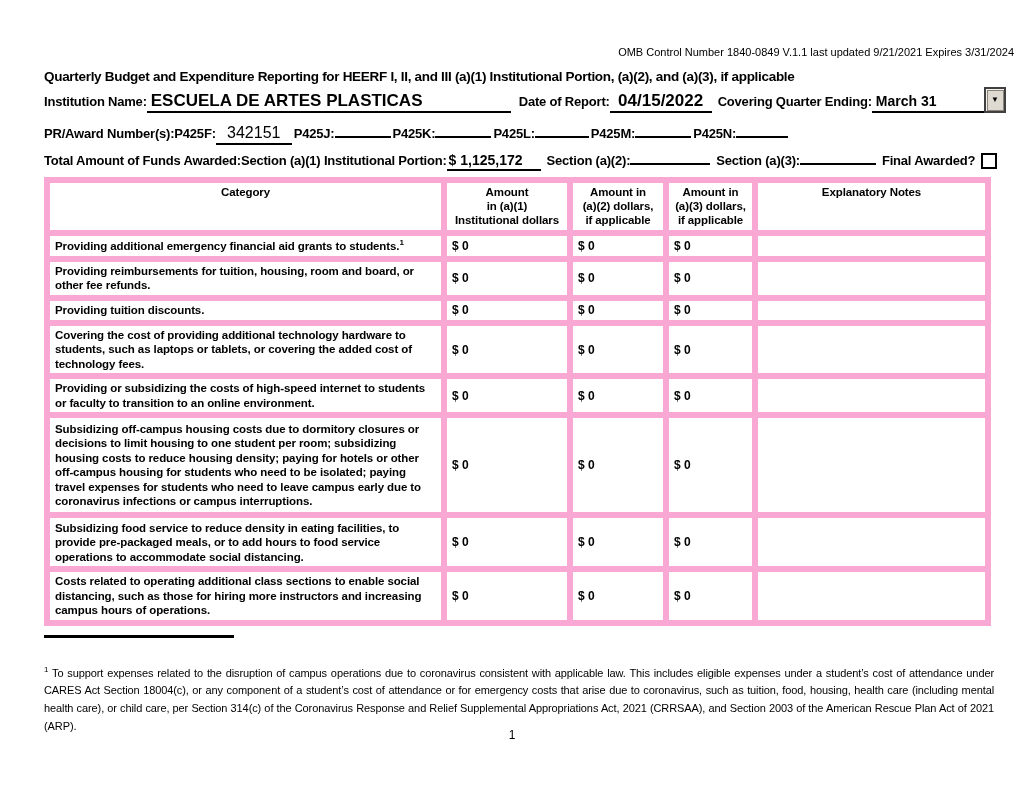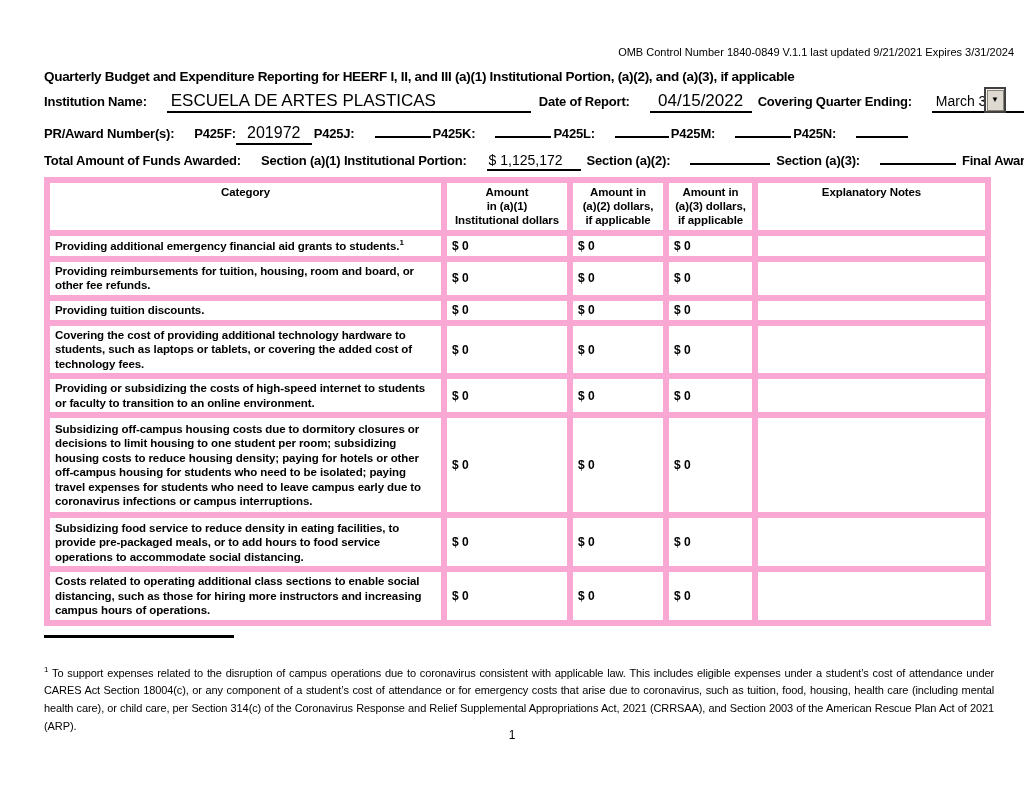--- a/index.html
+++ b/index.html
@@ -15,21 +15,21 @@
   .title{top:69px;left:44px;font-size:13.5px;font-weight:700;letter-spacing:-0.3px;white-space:nowrap;}
   .formline{left:44px;display:flex;align-items:baseline;white-space:nowrap;}
   .line-inst{top:92px;width:960px;}
   .line-award{top:124px;}
   .line-total{top:151px;}
   .lbl{font-size:13px;font-weight:700;letter-spacing:-0.2px;}
   .fill{display:inline-block;border-bottom:2px solid #000;line-height:1.05;text-align:left;}
   .val-lg{font-size:17px;font-weight:400;}
   .val-md{font-size:14px;font-weight:400;}
   .val-award{font-size:16px;font-weight:400;text-align:center;}
-  .gap6{margin-left:6px;} .gap8{margin-left:8px;} .gap14{margin-left:2px;} .gap4{margin-left:20px;}
+  .gap6{margin-left:6px;} .gap8{margin-left:8px;} .gap14{margin-left:2px;} .gap4{margin-left:0;font-weight:bold;}
   .blank{display:inline-block;border-bottom:2px solid #000;height:12px;}
   .checkbox{display:inline-block;width:12px;height:12px;border:2px solid #000;margin-left:6px;align-self:center;}
   
   .dropdown{
     left:984px;top:87px;width:22px;height:26px;box-sizing:border-box;
     border:2px solid #404040;background:#f4f2ee;
     display:flex;align-items:center;justify-content:center;cursor:pointer;
   }
   .dropdown .btn{
     width:15px;height:19px;background:#dedad2;border:1px solid #8a8578;
@@ -85,21 +85,21 @@
 
 <div class="abs dropdown">
   <span class="btn">
       <span class="dd-arrow">▼</span>
     </span>
 </div>
 
 <div class="abs formline line-award">
   <span class="lbl">PR/Award Number(s):</span>
   <span class="lbl gap4">P425F:</span>
-  <span class="fill val-award" style="min-width:72px;padding:0 2px 1px 2px;">201972</span>
+  <span class="fill val-award" style="min-width:72px;padding:0 2px 1px 2px;">342151</span>
   <span class="lbl gap14">P425J:</span>
   <span class="blank gap4" style="width:56px;"></span>
   <span class="lbl gap14">P425K:</span>
   <span class="blank gap4" style="width:56px;"></span>
   <span class="lbl gap14">P425L:</span>
   <span class="blank gap4" style="width:54px;"></span>
   <span class="lbl gap14">P425M:</span>
   <span class="blank gap4" style="width:56px;"></span>
   <span class="lbl gap14">P425N:</span>
   <span class="blank gap4" style="width:52px;"></span>

